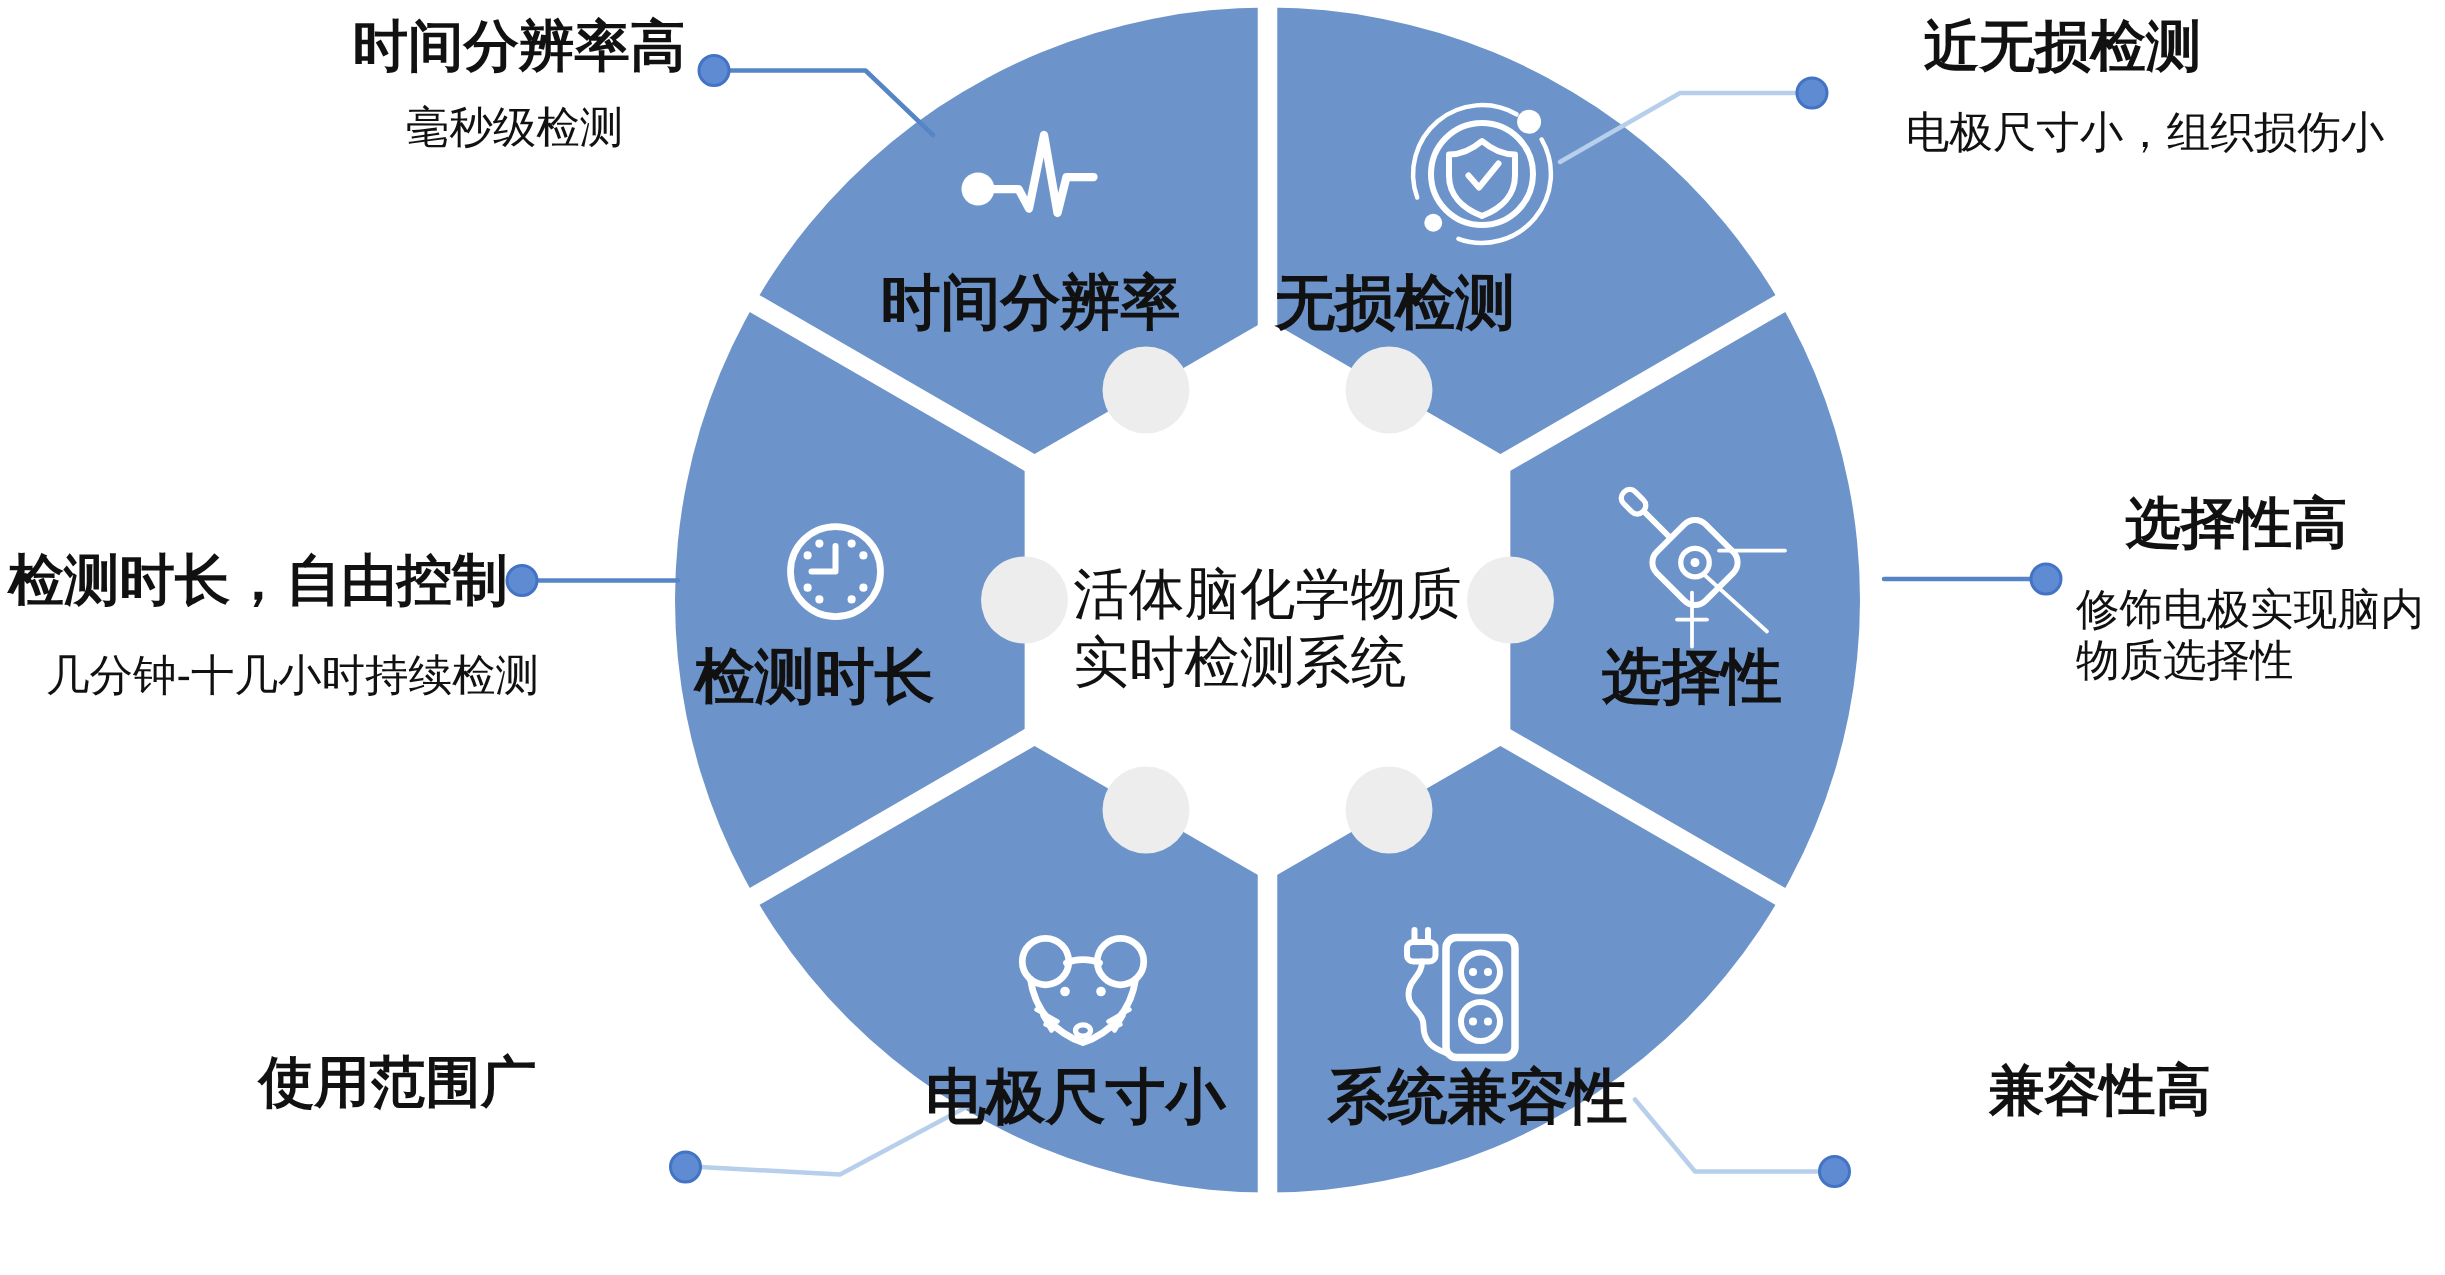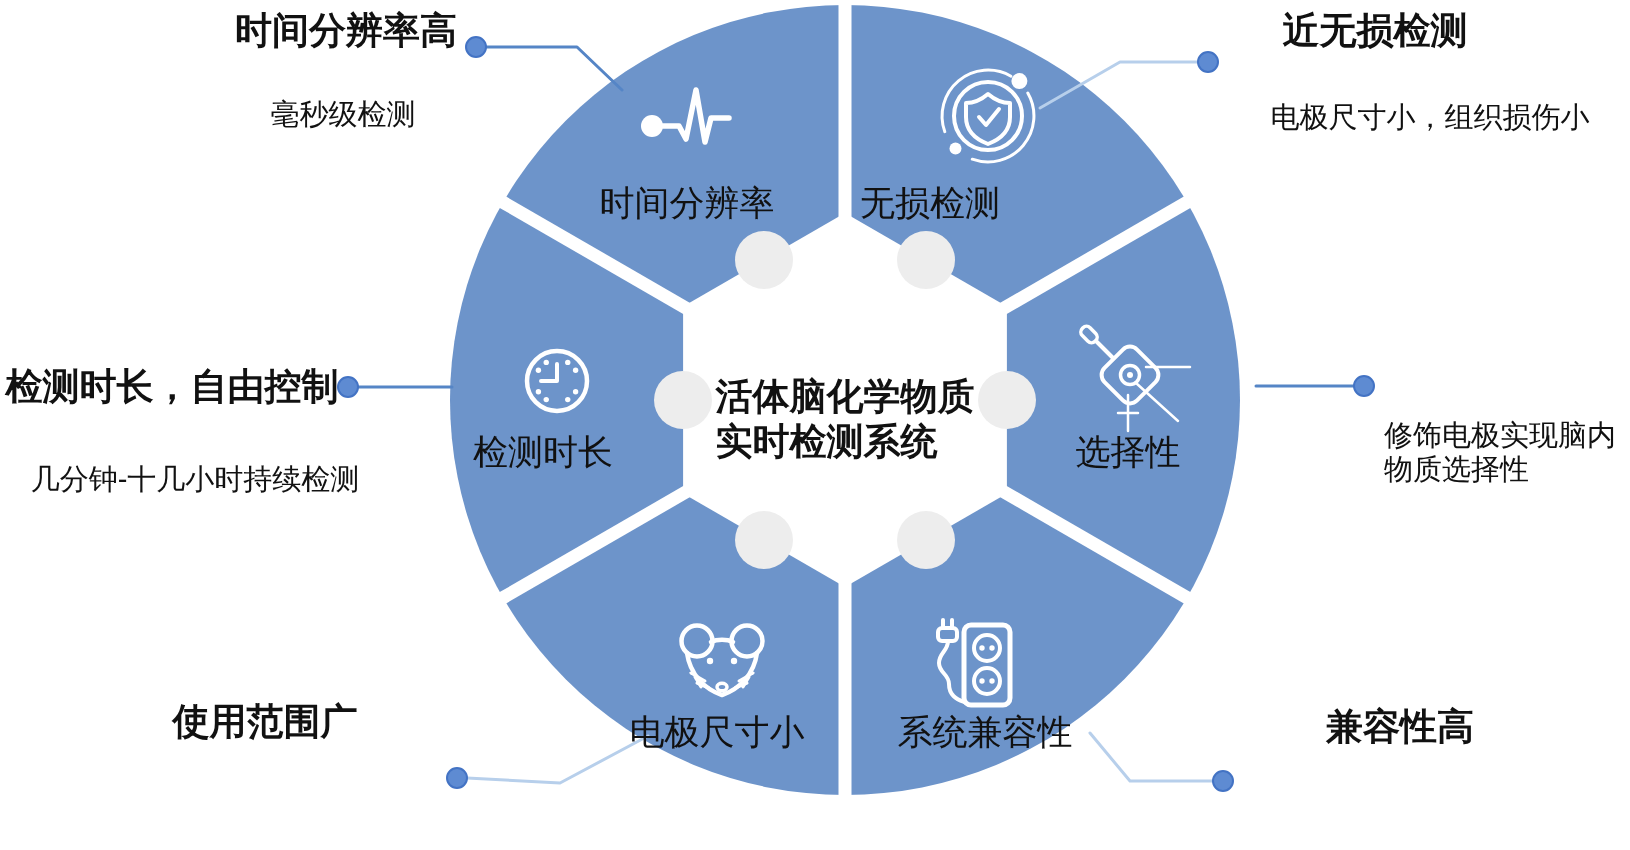--- a/index.html
+++ b/index.html
@@ -8,23 +8,23 @@
     --dot-fill:#5e8bd2; --dot-stroke:#4373c4;
     --icon-white:#ffffff; --text-black:#111111; --background:#ffffff;
   }
   html,body{margin:0;padding:0;}
   body{background:var(--background,#fff);font-family:"Liberation Sans","DejaVu Sans",sans-serif;}
   .stage{position:relative;width:1630px;height:850px;background:var(--background,#fff);overflow:hidden;}
   .stage svg{position:absolute;left:0;top:0;}
   .t{position:absolute;transform:translate(-50%,-50%);white-space:pre;
      color:var(--text-black,#111);line-height:1.18;}
   .title{font-size:37px;font-weight:700;}
-  .sub{font-size:29px;font-weight:400;margin-top:28px;}
-  .seg-label{font-size:35px;font-weight:400;}
-  .center-title{font-size:37px;font-weight:700;line-height:1.22;}
+  .sub{font-size:29px;font-weight:400;}
+  .seg-label{font-size:40px;font-weight:700;}
+  .center-title{font-size:37px;font-weight:400;line-height:1.22;}
   
   .ring{fill:var(--segment-blue,#6d94ca);}
   .divider{stroke:#fff;stroke-width:13;}
   .hex{fill:#fff;}
   .hub{fill:var(--hub-gray,#ededed);}
   .ic{stroke:var(--icon-white,#fff);stroke-width:4.5;fill:none;stroke-linecap:round;stroke-linejoin:round;}
   .ic-f{fill:var(--icon-white,#fff);stroke:none;}
   .sw4{stroke-width:4;} .sw35{stroke-width:3.5;} .sw3{stroke-width:3;} .sw5{stroke-width:5;}
   .sw55{stroke-width:5.5;} .thin{stroke-width:2.5;}
   .conn-dark{stroke:var(--connector-dark,#5585c6);stroke-width:3;fill:none;stroke-linecap:round;stroke-linejoin:round;}
@@ -165,20 +165,21 @@
   <div class="t seg-label" style="left:985px;top:732px">系统兼容性</div>
   <div class="t seg-label" style="left:717px;top:732px">电极尺寸小</div>
   <div class="t seg-label" style="left:543px;top:452px">检测时长</div>
 
   <div class="t title" style="left:346px;top:31px">时间分辨率高</div>
   <div class="t sub" style="left:343px;top:86px">毫秒级检测</div>
 
   <div class="t sub" style="left:1430px;top:89px">电极尺寸小，组织损伤小</div>
   <div class="t title" style="left:1375px;top:31px">近无损检测</div>
 
+  <div class="t title" style="left:1491px;top:349px">选择性高</div>
   <div class="t sub" style="left:1500px;top:424px">修饰电极实现脑内
 物质选择性</div>
 
   <div class="t title" style="left:1400px;top:727px">兼容性高</div>
 
   <div class="t title" style="left:265px;top:722px">使用范围广</div>
 
   <div class="t sub" style="left:195px;top:451px">几分钟-十几小时持续检测</div>
   <div class="t title" style="left:172px;top:387px">检测时长，自由控制</div>
 

